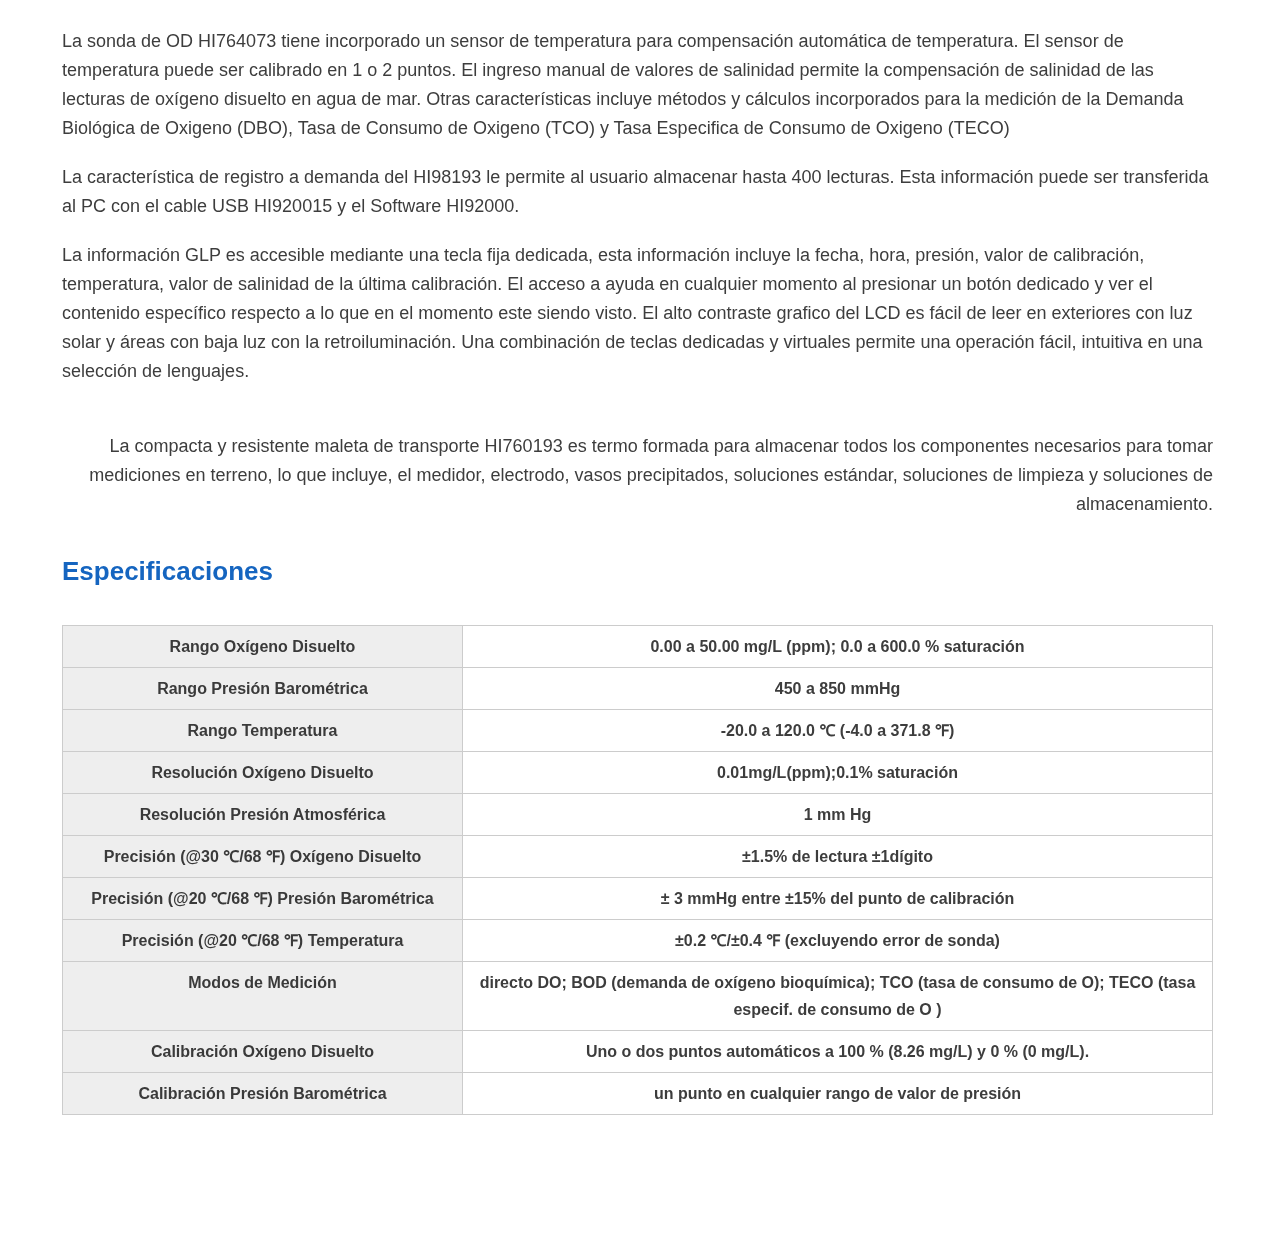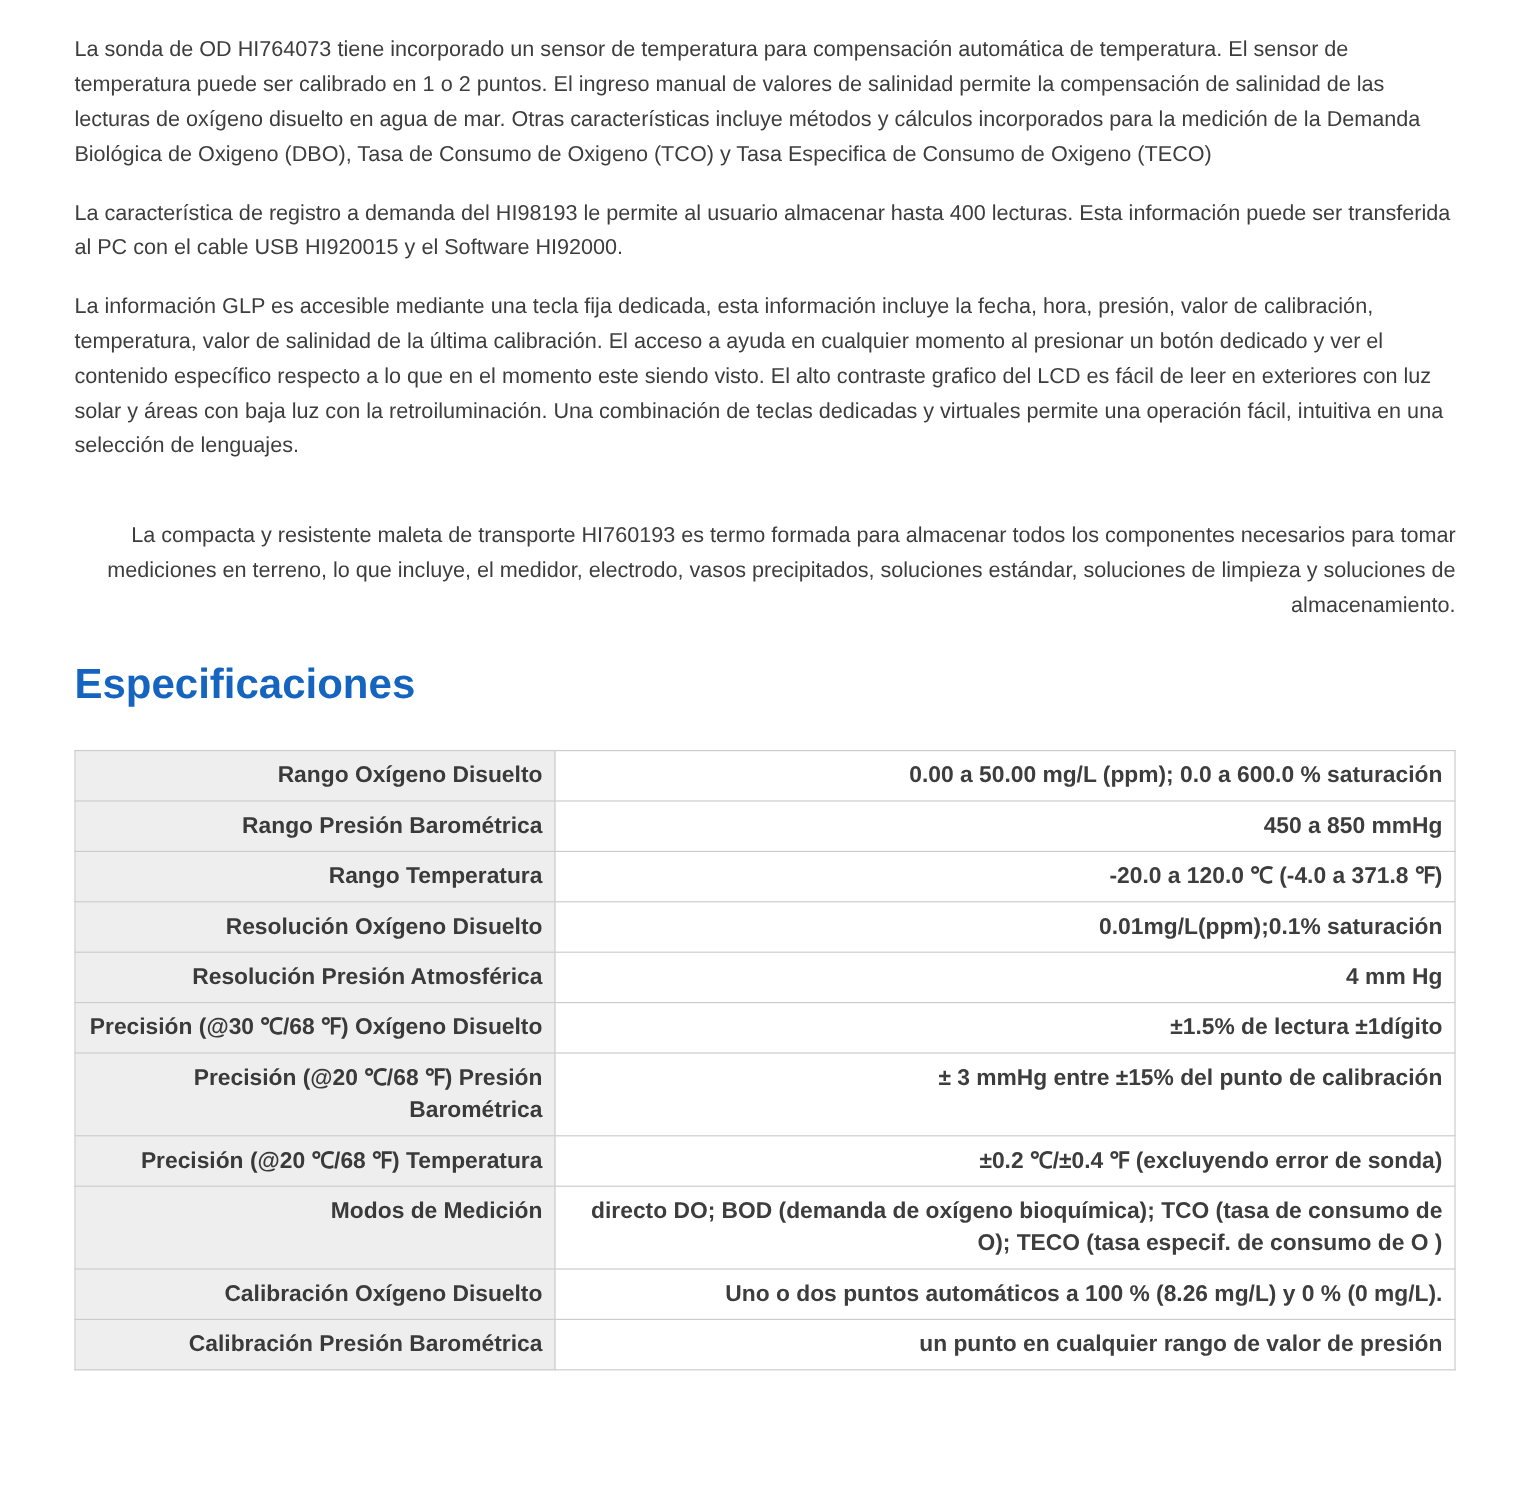--- a/index.html
+++ b/index.html
@@ -15,37 +15,37 @@
   .content { padding: 27px 62px 0 62px; }
   .para {
     margin: 0 0 20px 0;
     font-size: 18px;
     line-height: 29px;
     color: #3d3d3d;
   }
   .para.extra-gap { margin-top: 46px; text-align: right; }
   h2.section-heading {
     margin: 34px 0 36px 0;
-    font-size: 35px;
+    font-size: 26px;
     line-height: 36px;
     font-weight: bold;
     color: #1565c0;
   }
   table.spec-table {
     border-collapse: collapse;
     width: 1151px;
     table-layout: fixed;
   }
   .spec-table th, .spec-table td {
     border: 1px solid #cccccc;
     padding: 7px 10px;
-    font-size: 19px;
+    font-size: 16px;
     line-height: 27px;
     vertical-align: top;
-    text-align: right;
+    text-align: center;
   }
   .spec-table th {
     width: 400px;
     background: #eeeeee;
     font-weight: bold;
     color: #3a3a3a;
   }
   .spec-table td {
     background: #ffffff;
     color: #3d3d3d;
@@ -78,21 +78,21 @@
         <tr>
           <th>Rango Temperatura</th>
           <td>-20.0 a 120.0 ℃ (-4.0 a 371.8 ℉)</td>
         </tr>
         <tr>
           <th>Resolución Oxígeno Disuelto</th>
           <td>0.01mg/L(ppm);0.1% saturación</td>
         </tr>
         <tr>
           <th>Resolución Presión Atmosférica</th>
-          <td>4 mm Hg</td>
+          <td>1 mm Hg</td>
         </tr>
         <tr>
           <th>Precisión (@30 ℃/68 ℉) Oxígeno Disuelto</th>
           <td>±1.5% de lectura ±1dígito</td>
         </tr>
         <tr>
           <th>Precisión (@20 ℃/68 ℉) Presión Barométrica</th>
           <td>± 3 mmHg entre ±15% del punto de calibración</td>
         </tr>
         <tr>

